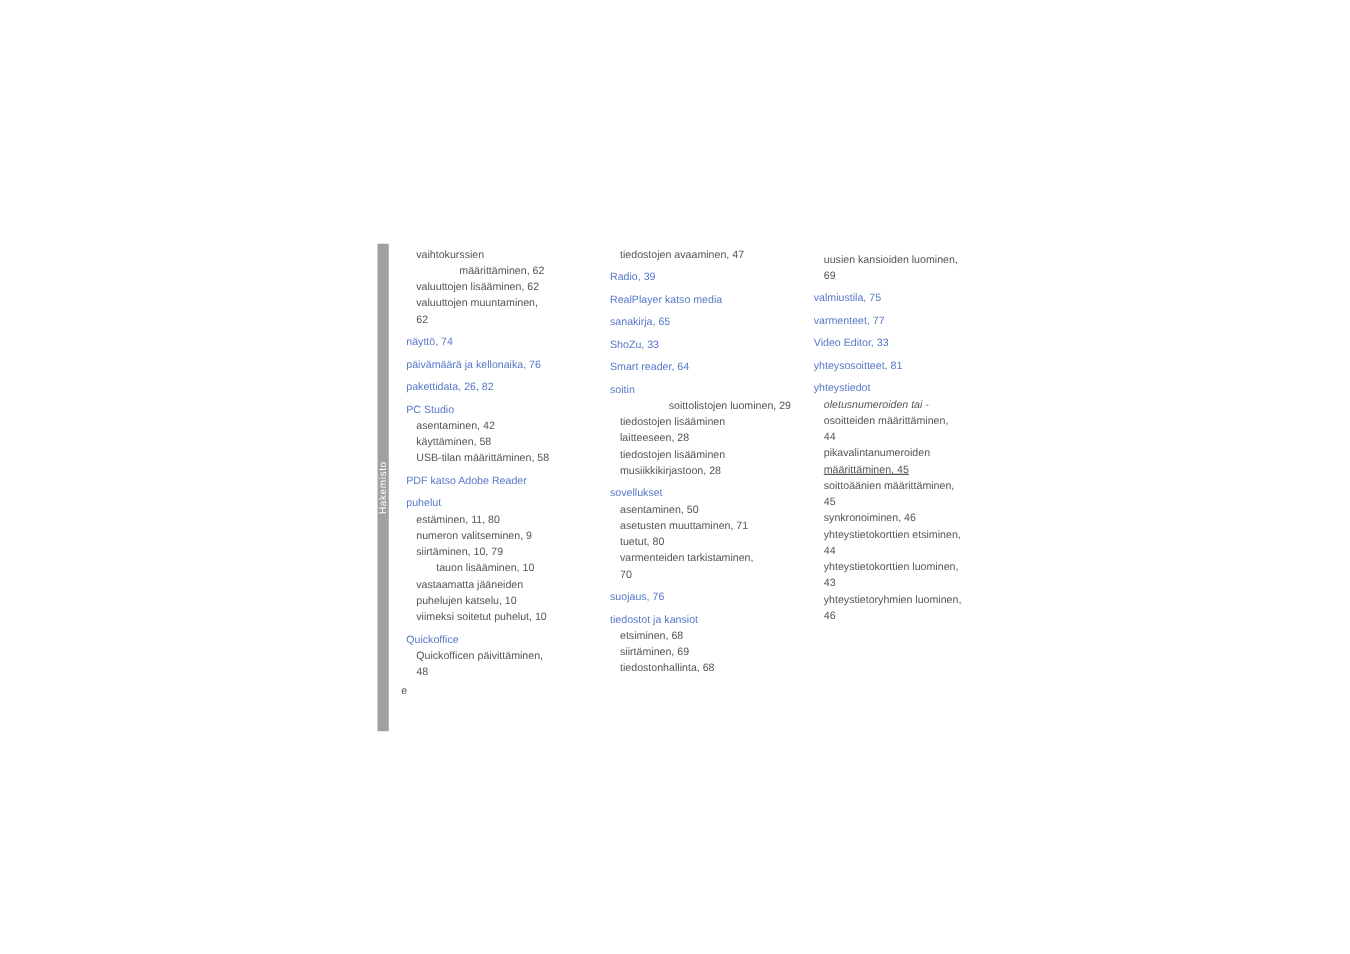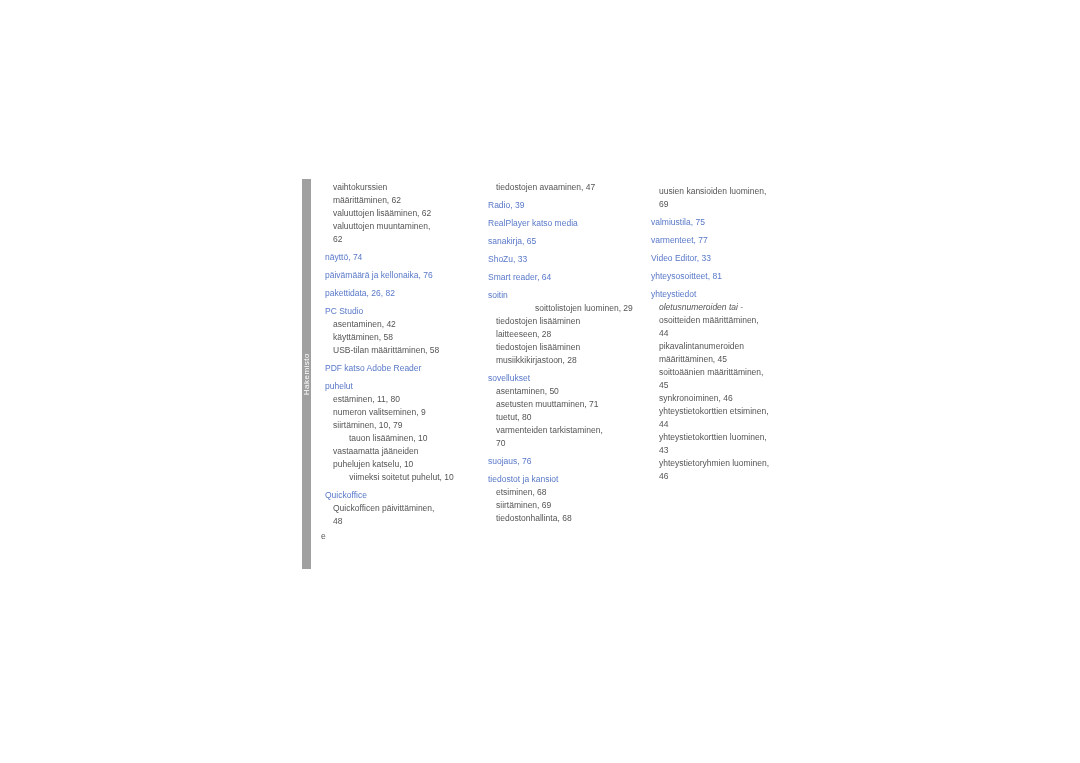--- a/index.html
+++ b/index.html
@@ -6,21 +6,21 @@
     body {
       font-family: Arial, Helvetica, sans-serif;
       background: #ffffff;
       width: 1080px;
       height: 763px;
       position: relative;
     }
     .page-container {
       position: absolute;
       left: 290px;
-      top: 179px;
+      top: 195px;
       width: 500px;
       display: flex;
       padding-left: 12px;
     }
     .vertical-tab {
       width: 18px;
       background: #a0a0a0;
       display: flex;
       align-items: center;
       justify-content: center;
@@ -68,40 +68,40 @@
 <body>
 
 <div class="page-container">
   <div class="vertical-tab">
     <span class="vertical-text">Hakemisto</span>
   </div>
   <div class="content">
     <div>
       <div class="column" id="col0">
           <div class="sub" style="padding-left: 8px; margin-top: 0px;">vaihtokurssien</div>
-          <div class="sub" style="padding-left: 8px;">määrittäminen,  62</div>
+          <div class="sub" style="padding-left: 8px; text-align: center;">määrittäminen,  62</div>
           <div class="sub" style="padding-left: 8px;">valuuttojen lisääminen,  62</div>
           <div class="sub" style="padding-left: 8px;">valuuttojen muuntaminen,</div>
           <div class="sub" style="padding-left: 8px;">62</div>
           <div class="heading">näyttö,  74</div>
           <div class="heading">päivämäärä ja kellonaika,  76</div>
           <div class="heading">pakettidata,  26,  82</div>
           <div class="heading">PC Studio</div>
           <div class="sub" style="padding-left: 8px;">asentaminen,  42</div>
           <div class="sub" style="padding-left: 8px;">käyttäminen,  58</div>
           <div class="sub" style="padding-left: 8px;">USB-tilan määrittäminen,  58</div>
           <div class="heading">PDF katso Adobe Reader</div>
           <div class="heading">puhelut</div>
           <div class="sub" style="padding-left: 8px;">estäminen,  11,  80</div>
           <div class="sub" style="padding-left: 8px;">numeron valitseminen,  9</div>
           <div class="sub" style="padding-left: 8px;">siirtäminen,  10,  79</div>
           <div class="sub" style="padding-left: 8px; margin-left: 16px;">tauon lisääminen,  10</div>
           <div class="sub" style="padding-left: 8px;">vastaamatta jääneiden</div>
           <div class="sub" style="padding-left: 8px;">puhelujen katselu,  10</div>
-          <div class="sub" style="padding-left: 8px; text-align: center;">viimeksi soitetut puhelut,  10</div>
+          <div class="sub" style="padding-left: 8px;">viimeksi soitetut puhelut,  10</div>
           <div class="heading">Quickoffice</div>
           <div class="sub" style="padding-left: 8px;">Quickofficen päivittäminen,</div>
           <div class="sub" style="padding-left: 8px;">48</div>
         </div>
       <div class="page-letter">e</div>
     </div>
     <div class="column" id="col1">
         <div class="sub" style="padding-left: 8px; margin-top: 0px;">tiedostojen avaaminen,  47</div>
         <div class="heading">Radio,  39</div>
         <div class="heading">RealPlayer katso media</div>
@@ -131,21 +131,21 @@
         <div class="sub" style="padding-left: 8px;">69</div>
         <div class="heading">valmiustila,  75</div>
         <div class="heading">varmenteet,  77</div>
         <div class="heading">Video Editor,  33</div>
         <div class="heading">yhteysosoitteet,  81</div>
         <div class="heading">yhteystiedot</div>
         <div class="sub" style="padding-left: 8px; font-style: italic;">oletusnumeroiden tai -</div>
         <div class="sub" style="padding-left: 8px;">osoitteiden määrittäminen,</div>
         <div class="sub" style="padding-left: 8px;">44</div>
         <div class="sub" style="padding-left: 8px;">pikavalintanumeroiden</div>
-        <div class="sub" style="padding-left: 8px;">määrittäminen,  45</div>
+        <div class="sub" style="padding-left: 8px; text-decoration: underline;">määrittäminen,  45</div>
         <div class="sub" style="padding-left: 8px;">soittoäänien määrittäminen,</div>
         <div class="sub" style="padding-left: 8px;">45</div>
         <div class="sub" style="padding-left: 8px;">synkronoiminen,  46</div>
         <div class="sub" style="padding-left: 8px;">yhteystietokorttien etsiminen,</div>
         <div class="sub" style="padding-left: 8px;">44</div>
         <div class="sub" style="padding-left: 8px;">yhteystietokorttien luominen,</div>
         <div class="sub" style="padding-left: 8px;">43</div>
         <div class="sub" style="padding-left: 8px;">yhteystietoryhmien luominen,</div>
         <div class="sub" style="padding-left: 8px;">46</div>
       </div>

